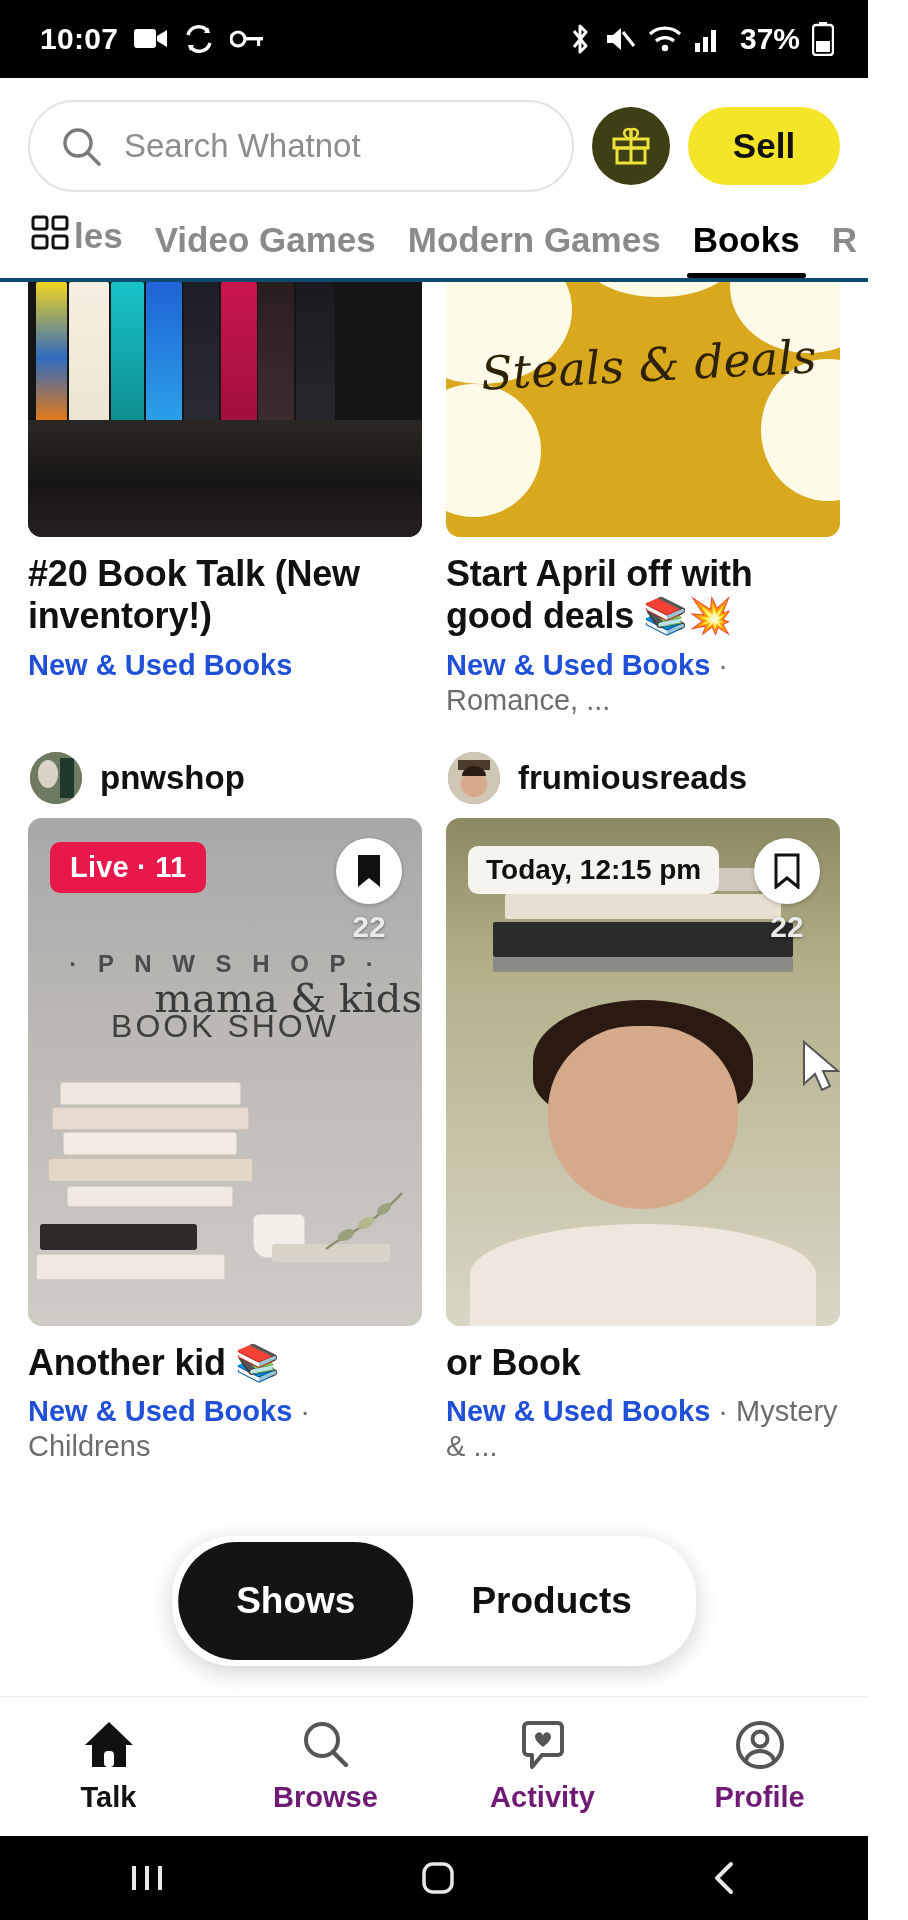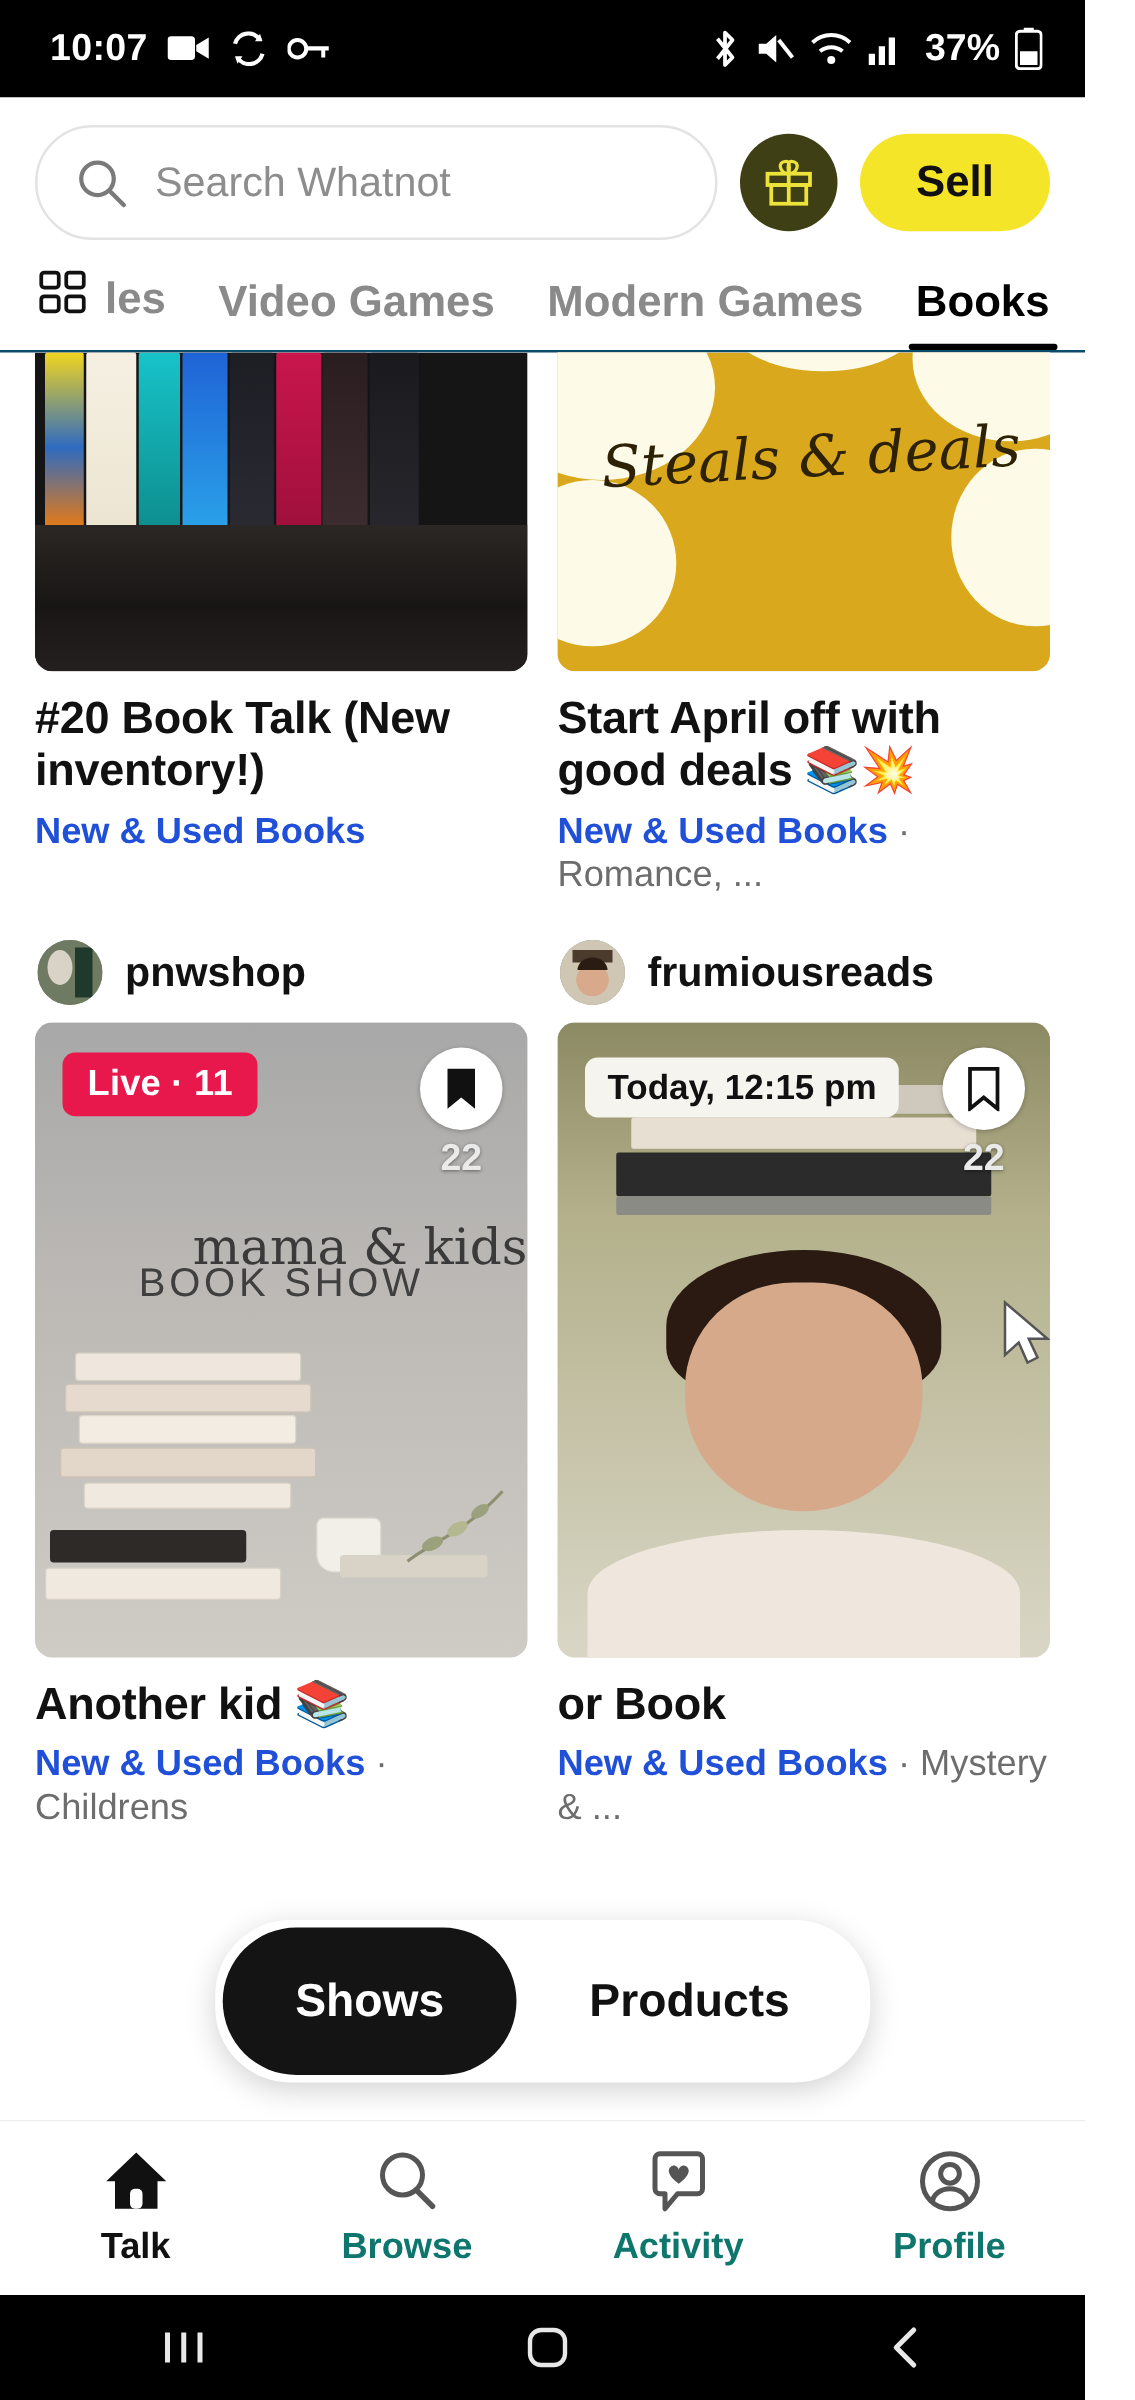--- a/index.html
+++ b/index.html
@@ -41,23 +41,23 @@
     flex: 0 0 auto;
   }
   .sellbtn {
     height:78px; min-width:152px; padding:0 34px; border-radius:44px;
     background:#F5E529; display:flex; align-items:center; justify-content:center;
     font-size:35px; font-weight:700; color:#111; flex:0 0 auto;
   }
 
   
   .tabsrow {
-    display:flex; align-items:flex-end; gap:10px;
+    display:flex; align-items:flex-end; gap:0;
     padding: 4px 0 0 24px; position:relative;
-    border-bottom:2px solid #0c4a6e; height:80px;
+    border-bottom:4px solid #0c4a6e; height:80px;
     white-space:nowrap; overflow:hidden;
   }
   .grid-ic { padding: 0 18px 20px 6px; flex:0 0 auto; }
   .tab {
     font-size:35px; color:#8a8a8a; font-weight:600;
     padding: 0 16px 18px 16px; flex:0 0 auto; position:relative;
   }
   .tab.clip-left { padding-left:0; margin-left:-14px; }
   .tab.active { color:#000; font-weight:700; }
   .tab.active:after {
@@ -182,21 +182,21 @@
   }
   .seg.active { background:#141414; color:#fff; }
 
   
   .bottomnav {
     position:absolute; left:0; right:0; bottom:84px; height:140px;
     background:#fff; border-top:1px solid #ededed;
     display:flex; align-items:center;
   }
   .navitem { flex:1; display:flex; flex-direction:column; align-items:center; gap:10px; }
-  .navlabel { font-size:29px; color:#0f766e; font-weight:600; }
+  .navlabel { font-size:29px; color:#701a75; font-weight:600; }
   .navitem.active .navlabel { color:#111; font-weight:700; }
 
   
   .sysnav {
     position:absolute; left:0; right:0; bottom:0; height:84px; background:#000;
     display:flex; align-items:center; justify-content:space-around;
   }
   .sysnav svg { display:block; }
 </style>
 </head>
@@ -336,20 +336,21 @@
             <svg width="52" height="52" viewBox="0 0 52 52">
               <rect width="52" height="52" fill="#6f7a62"></rect>
               <ellipse cx="18" cy="22" rx="10" ry="14" fill="#d8d3c6"></ellipse>
               <rect x="30" y="6" width="14" height="40" fill="#1f3a2c"></rect>
             </svg>
           </span>
           <span class="seller-name">pnwshop</span>
         </div>
         <div class="thumb big">
           <div class="c3">
+            <div class="c3-brand">· P N W S H O P ·</div>
             <div class="c3-h1">mama &amp; kids</div>
             <div class="c3-h2">BOOK SHOW</div>
 
             <div class="bookstack" style="left:8%;top:52%;width:46%;height:4.6%;background:#efe7dd;border:1px solid #d8cfc3;"></div>
             <div class="bookstack" style="left:6%;top:57%;width:50%;height:4.6%;background:#e6dace;border:1px solid #d2c6b8;"></div>
             <div class="bookstack" style="left:9%;top:62%;width:44%;height:4.4%;background:#f3ece3;border:1px solid #ded5c9;"></div>
             <div class="bookstack" style="left:5%;top:67%;width:52%;height:4.8%;background:#e2d7c9;border:1px solid #cfc2b2;"></div>
             <div class="bookstack" style="left:10%;top:72.5%;width:42%;height:4.2%;background:#f0e9e0;border:1px solid #dbd2c6;"></div>
             <div class="bookstack" style="left:3%;top:80%;width:40%;height:5.2%;background:#2d2a27;border-radius:3px;"></div>
             <div class="bookstack" style="left:2%;top:86%;width:48%;height:5%;background:#efe9e0;border:1px solid #d9d1c5;"></div>

